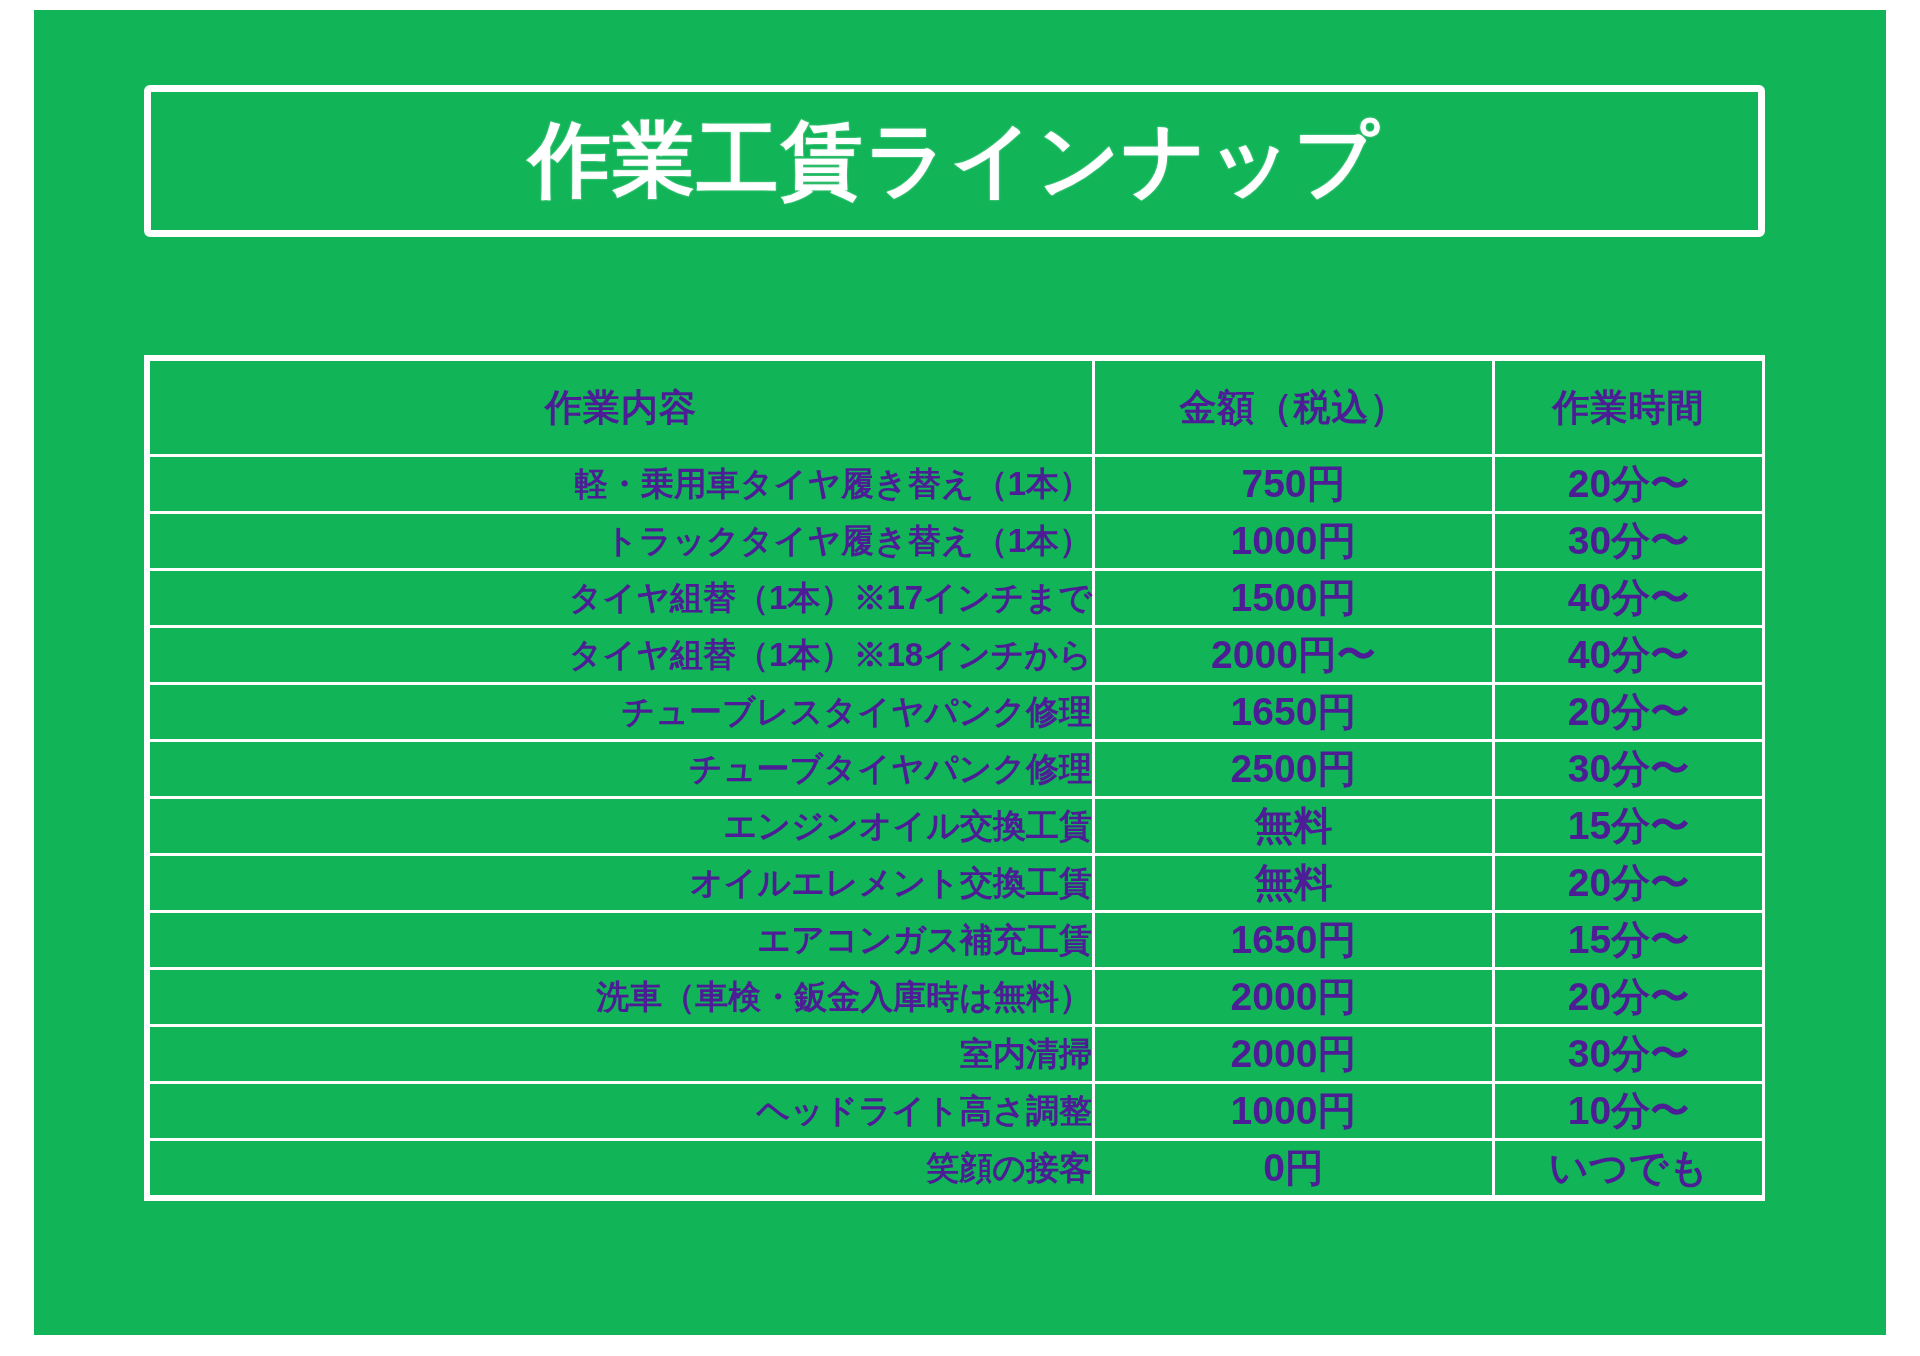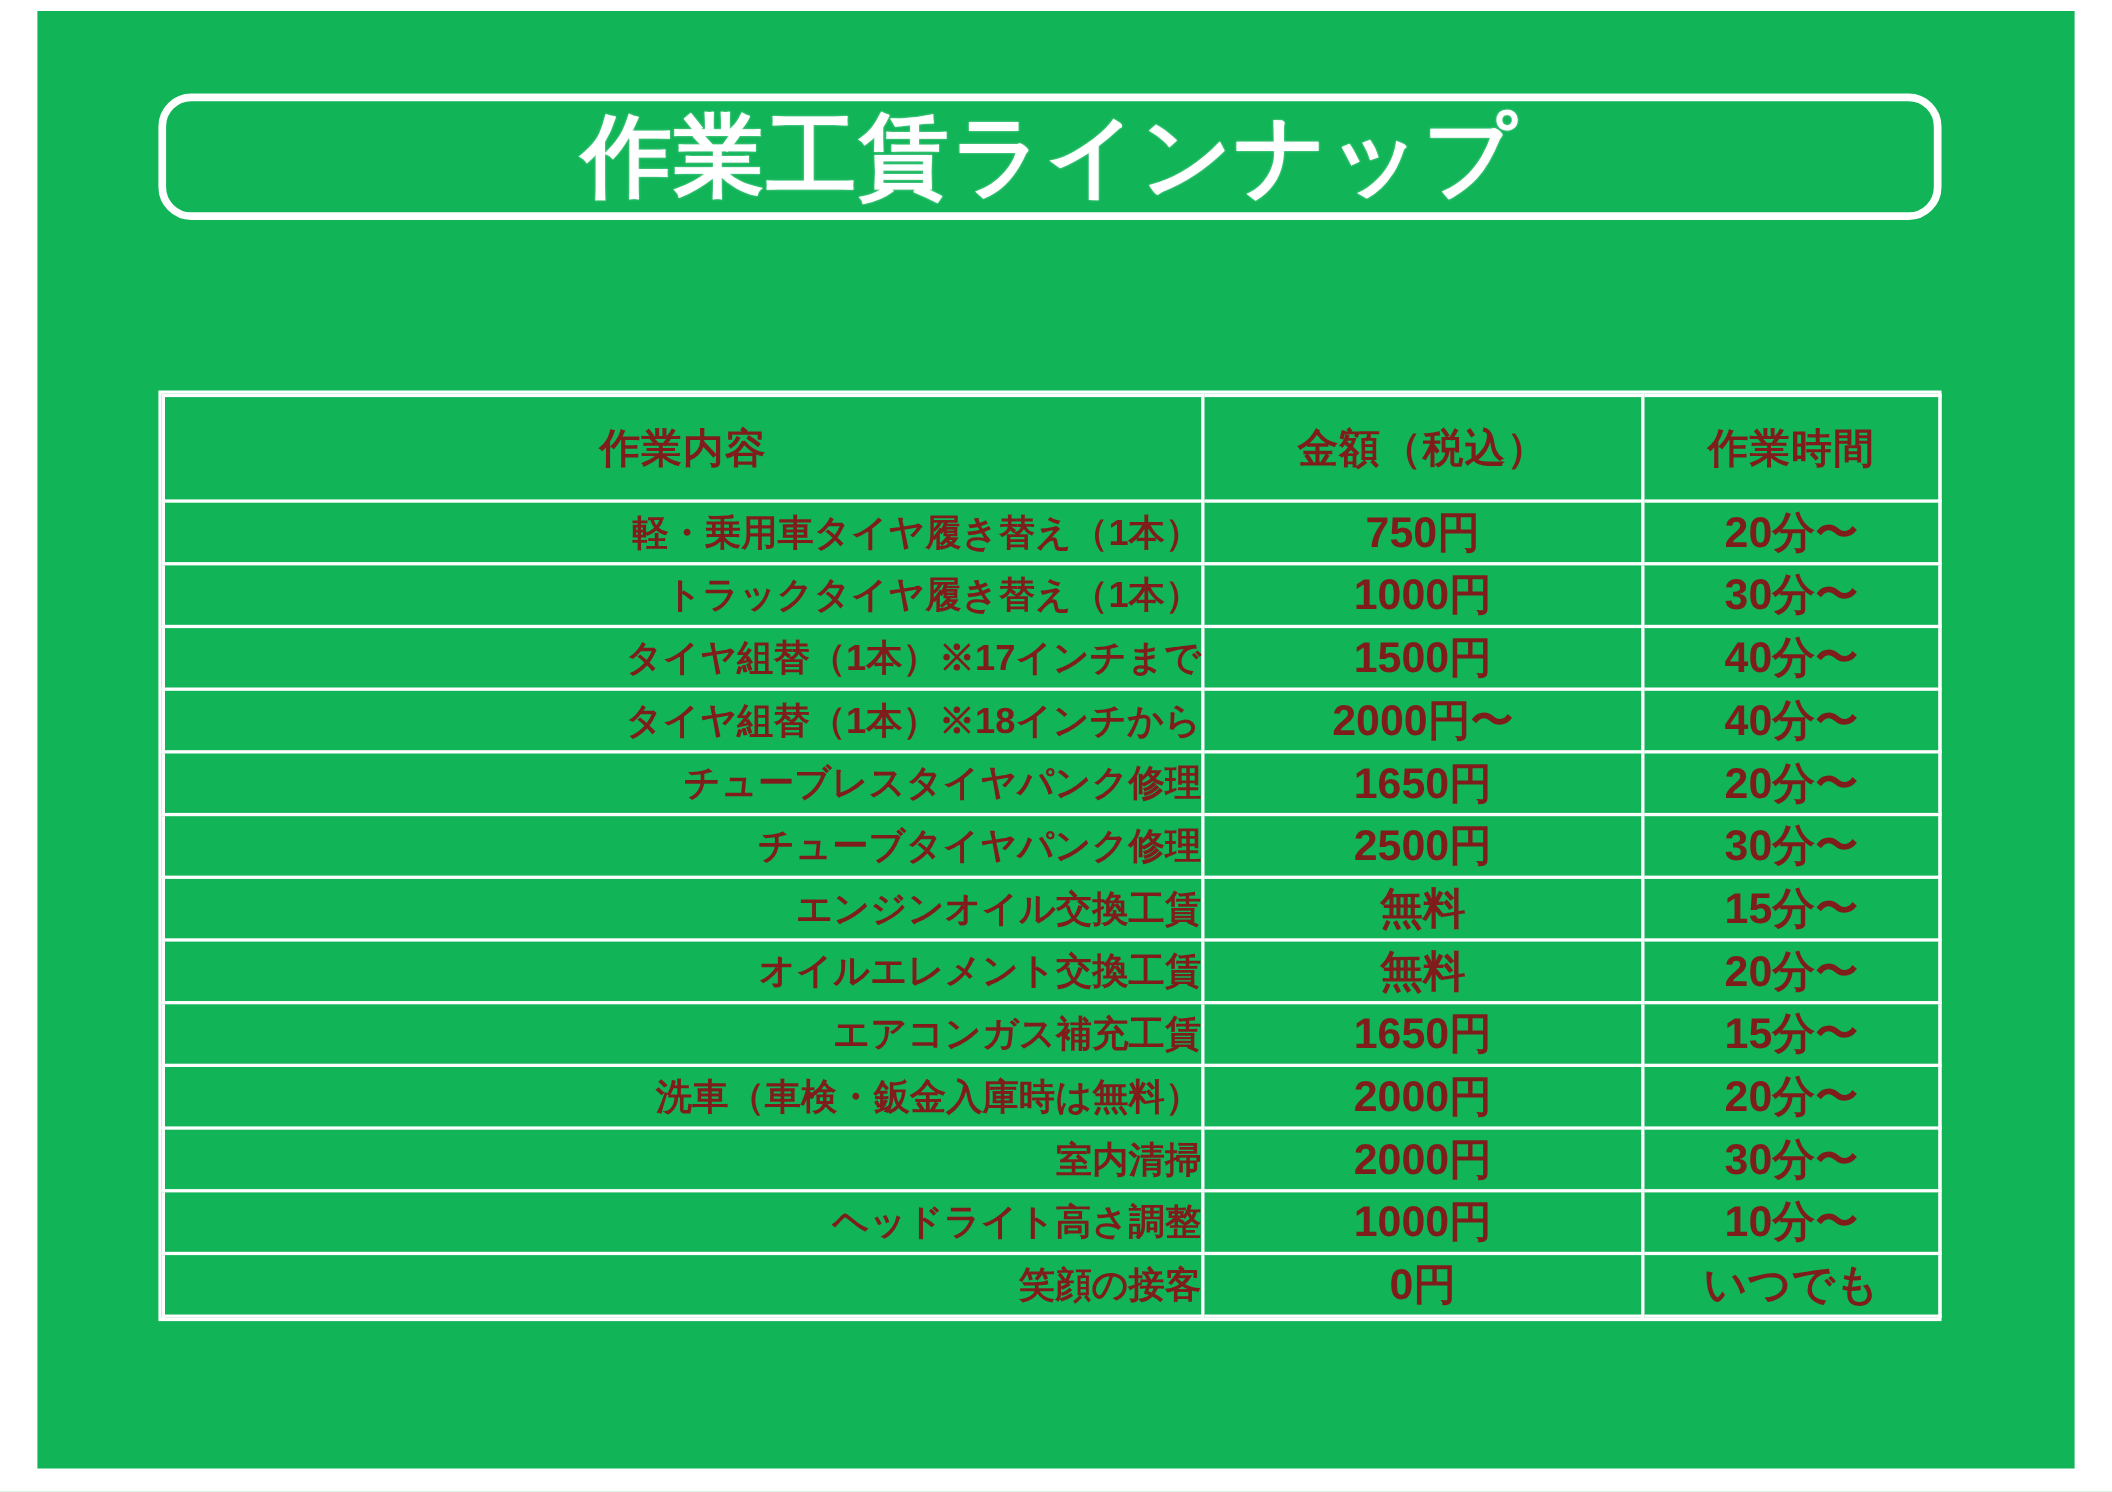--- a/index.html
+++ b/index.html
@@ -21,23 +21,23 @@
     height: 1325px;
     background: #11b558;
     box-sizing: border-box;
   }
   
   .title-frame {
     position: absolute;
     left: 110px;
     top: 75px;
     width: 1621px;
-    height: 115px;
+    height: 152px;
     border: 7px solid #ffffff;
-    border-radius: 30px;
+    border-radius: 6px;
     box-sizing: border-box;
   }
   .title-text {
     position: absolute;
     left: 0;
     top: 0;
     width: 100%;
     height: 100%;
     display: flex;
     align-items: center;
@@ -63,21 +63,21 @@
     width: 100%;
     border-collapse: collapse;
     table-layout: fixed;
   }
   col.c-work { width: 945px; }
   col.c-price { width: 400px; }
   col.c-time { width: 270px; }
 
   th, td {
     border: 3px solid #ffffff;
-    color: #7f1d1d;
+    color: #4c1d95;
     text-align: center;
     font-weight: bold;
     padding: 0;
     background: #11b558;
   }
   thead th {
     height: 93px;
     font-size: 37px;
     letter-spacing: 1px;
   }

